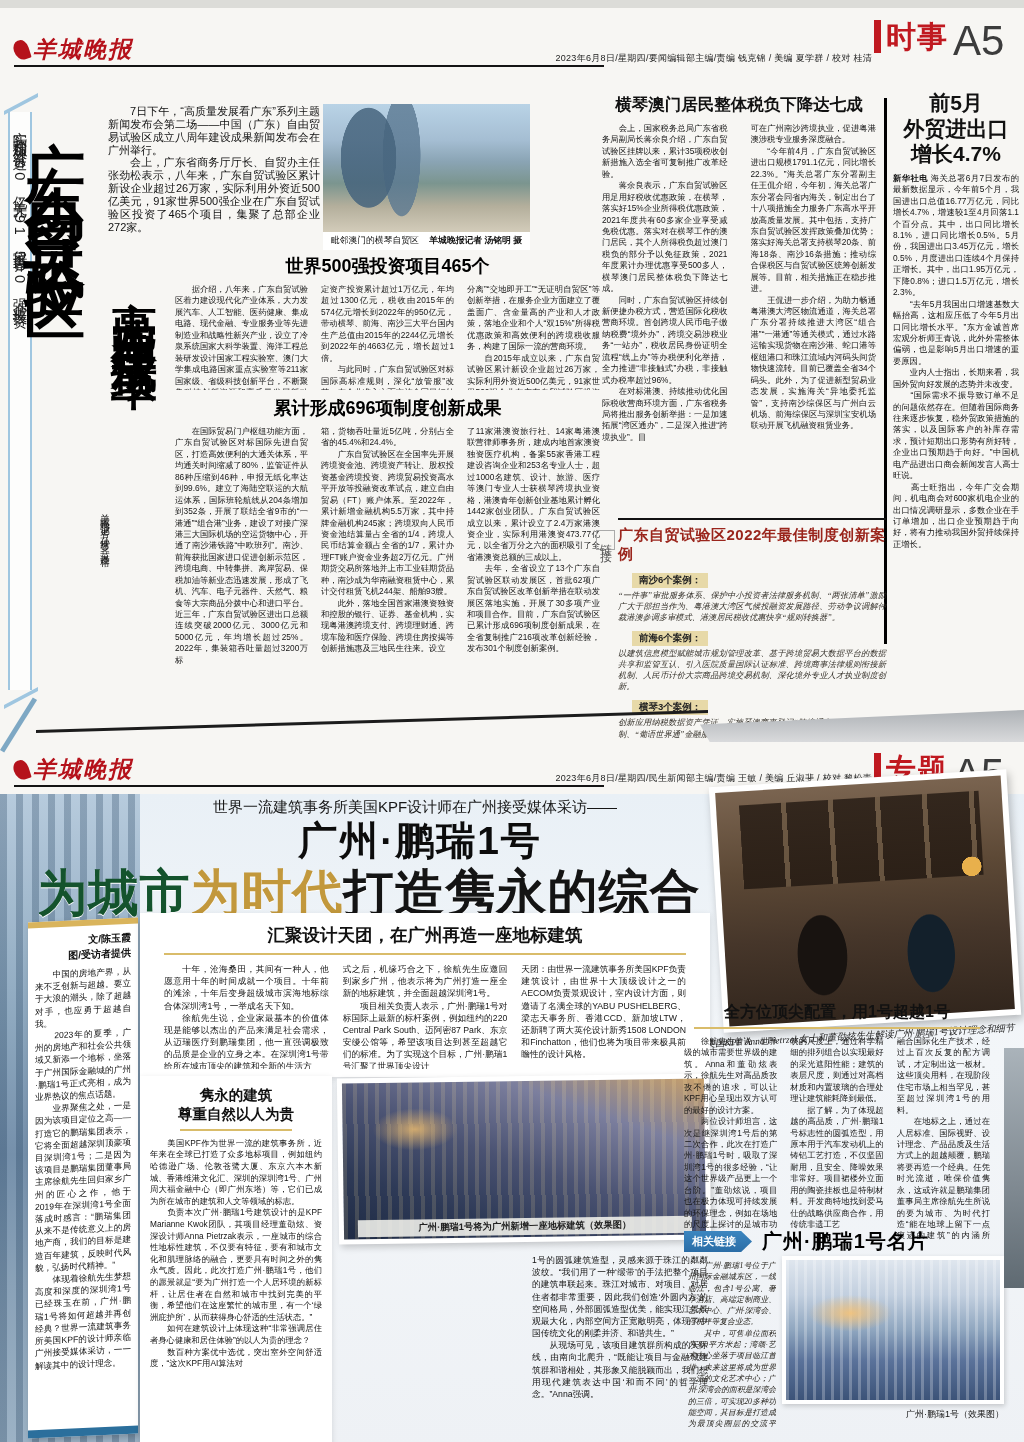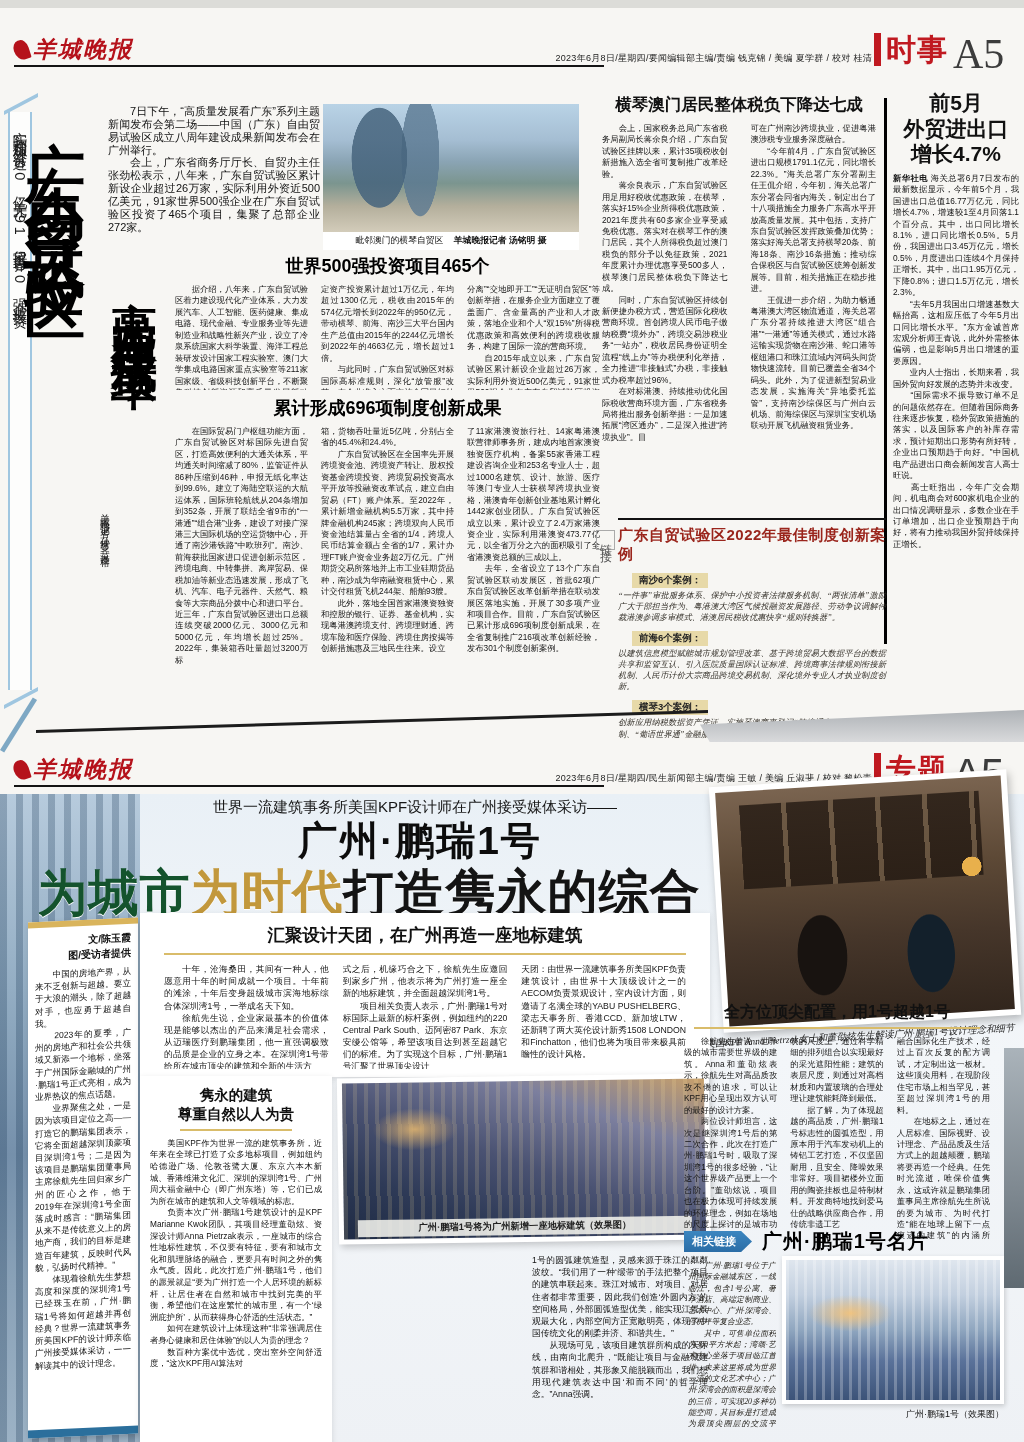--- a/index.html
+++ b/index.html
@@ -30,21 +30,21 @@
   .vbyline{left:98px;top:498px;height:170px;width:13px;writing-mode:vertical-rl;
     font-size:9.5px;letter-spacing:3px;color:#111;}
   .vtitle2{left:112px;top:256px;height:452px;width:54px;writing-mode:vertical-rl;margin:0;
     font-size:46px;font-weight:900;letter-spacing:9px;color:#000;}
   
   .lead{left:108px;top:97px;width:212px;font-size:11px;line-height:1.17;text-align:justify;}
   .lead p{margin:0;text-indent:2em;}
   figure{margin:0;}
   .photo{background:#fff;}
   .imgbox{width:100%;height:100%;position:relative;overflow:hidden;}
-  .hqfig{left:323px;top:96px;width:256px;height:146px;}
+  .hqfig{left:323px;top:96px;width:207px;height:146px;}
   .hqimg{height:128px;background:
     radial-gradient(ellipse 50px 90px at 22% 42%,rgba(70,100,125,.85) 55%,transparent 56%),
     radial-gradient(ellipse 34px 110px at 38% 40%,rgba(90,120,145,.8) 55%,transparent 56%),
     linear-gradient(180deg,#b9d3e6 0%,#a5bed3 28%,#8aa4b4 45%,#7b958f 62%,#b4af9c 80%,#d3ccba 100%);}
   .hqcap{font-size:8.8px;text-align:center;margin-top:3px;color:#111;}
   .hqcap b{margin-left:8px;}
   .sech{position:absolute;text-align:center;margin:0;font-weight:800;color:#000;}
   .s500t{left:175px;top:246px;width:425px;font-size:18px;}
   .s696t{left:175px;top:388px;width:425px;font-size:18px;}
   .cols{display:flex;}
@@ -166,21 +166,21 @@
 <body>
 
 <div id="canvas">
 
   <div class="logo" style="left:14px;top:26px;">
     <span class="rooster"></span>
     <span class="mast">羊城晚报</span>
   </div>
   <div class="hrule" style="left:14px;top:57px;width:590px;"></div>
   <div class="dateline" style="left:542px;top:44px;">2023年6月8日/星期四/要闻编辑部主编/责编 钱克锦 / 美编 夏学群 / 校对 桂清</div>
-  <div class="secmark" style="left:874px;top:22px;font-family:Liberation Serif, serif;">
+  <div class="secmark" style="left:874px;top:9px;">
     <span class="redbar"></span>
     <span class="secname">时事</span>
     <span class="pno">A5</span>
   </div>
 
   <div class="abs vstrip">实际利用外资近500亿美元，91家世界500强企业投资</div>
   <h1 class="abs vtitle1">广东自贸试验区</h1>
   <div class="abs vbyline">羊城晚报记者 孙绮曼 莫谨榕</div>
   <h1 class="abs vtitle2">亮出八周年成绩单</h1>
 

